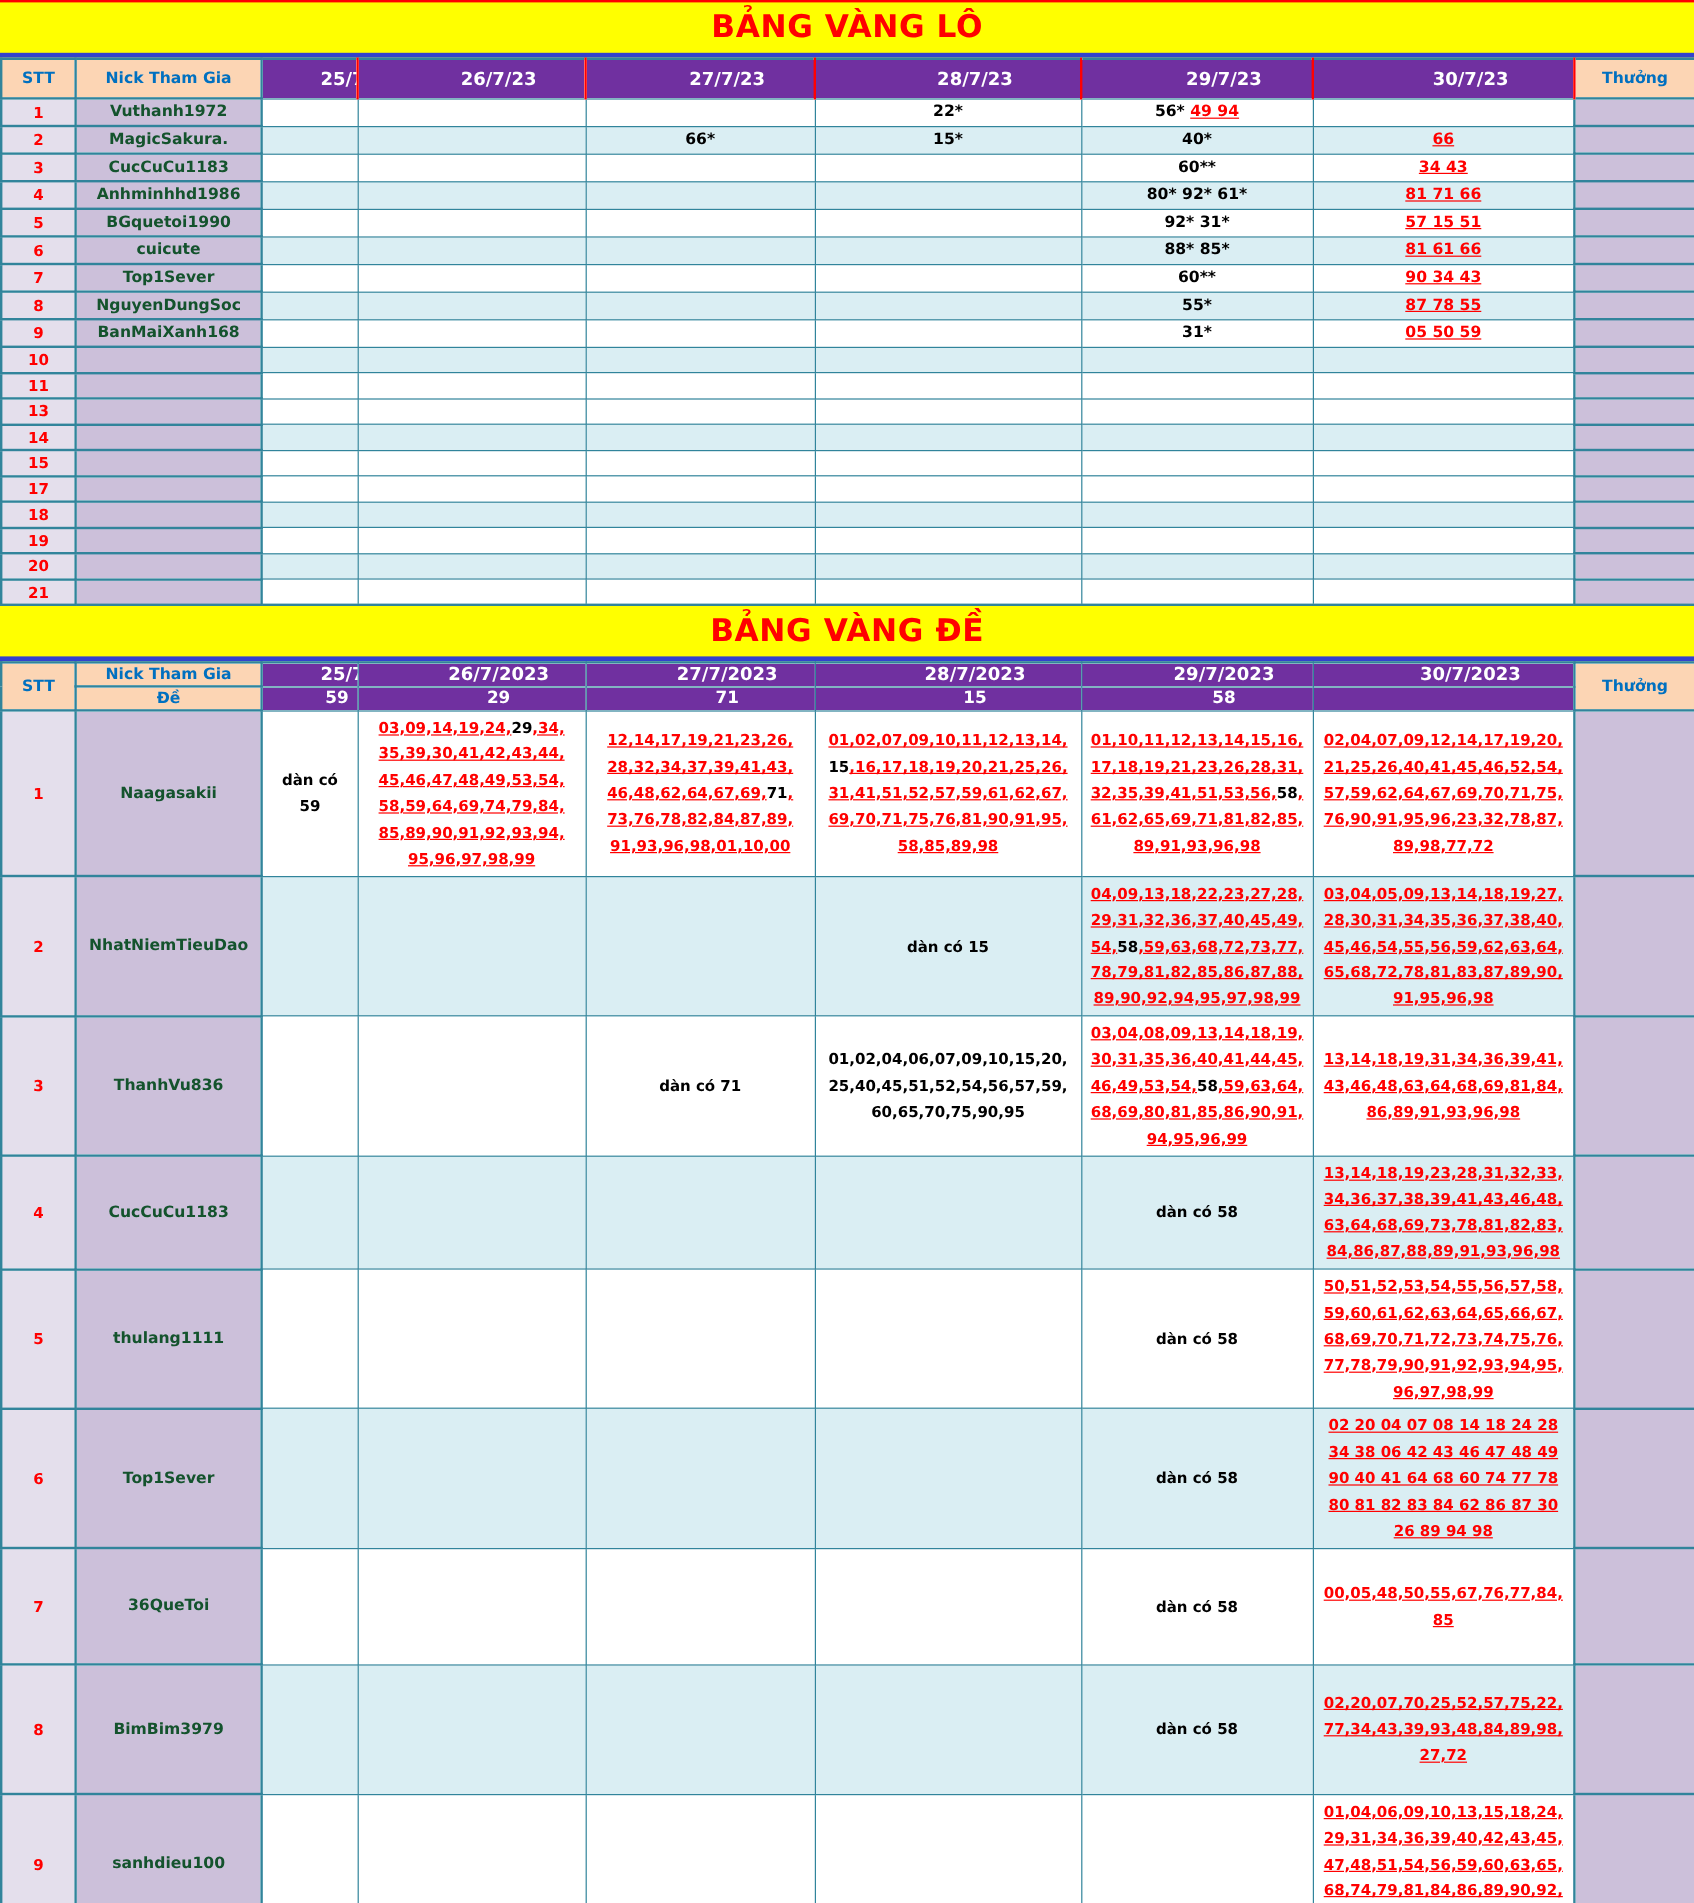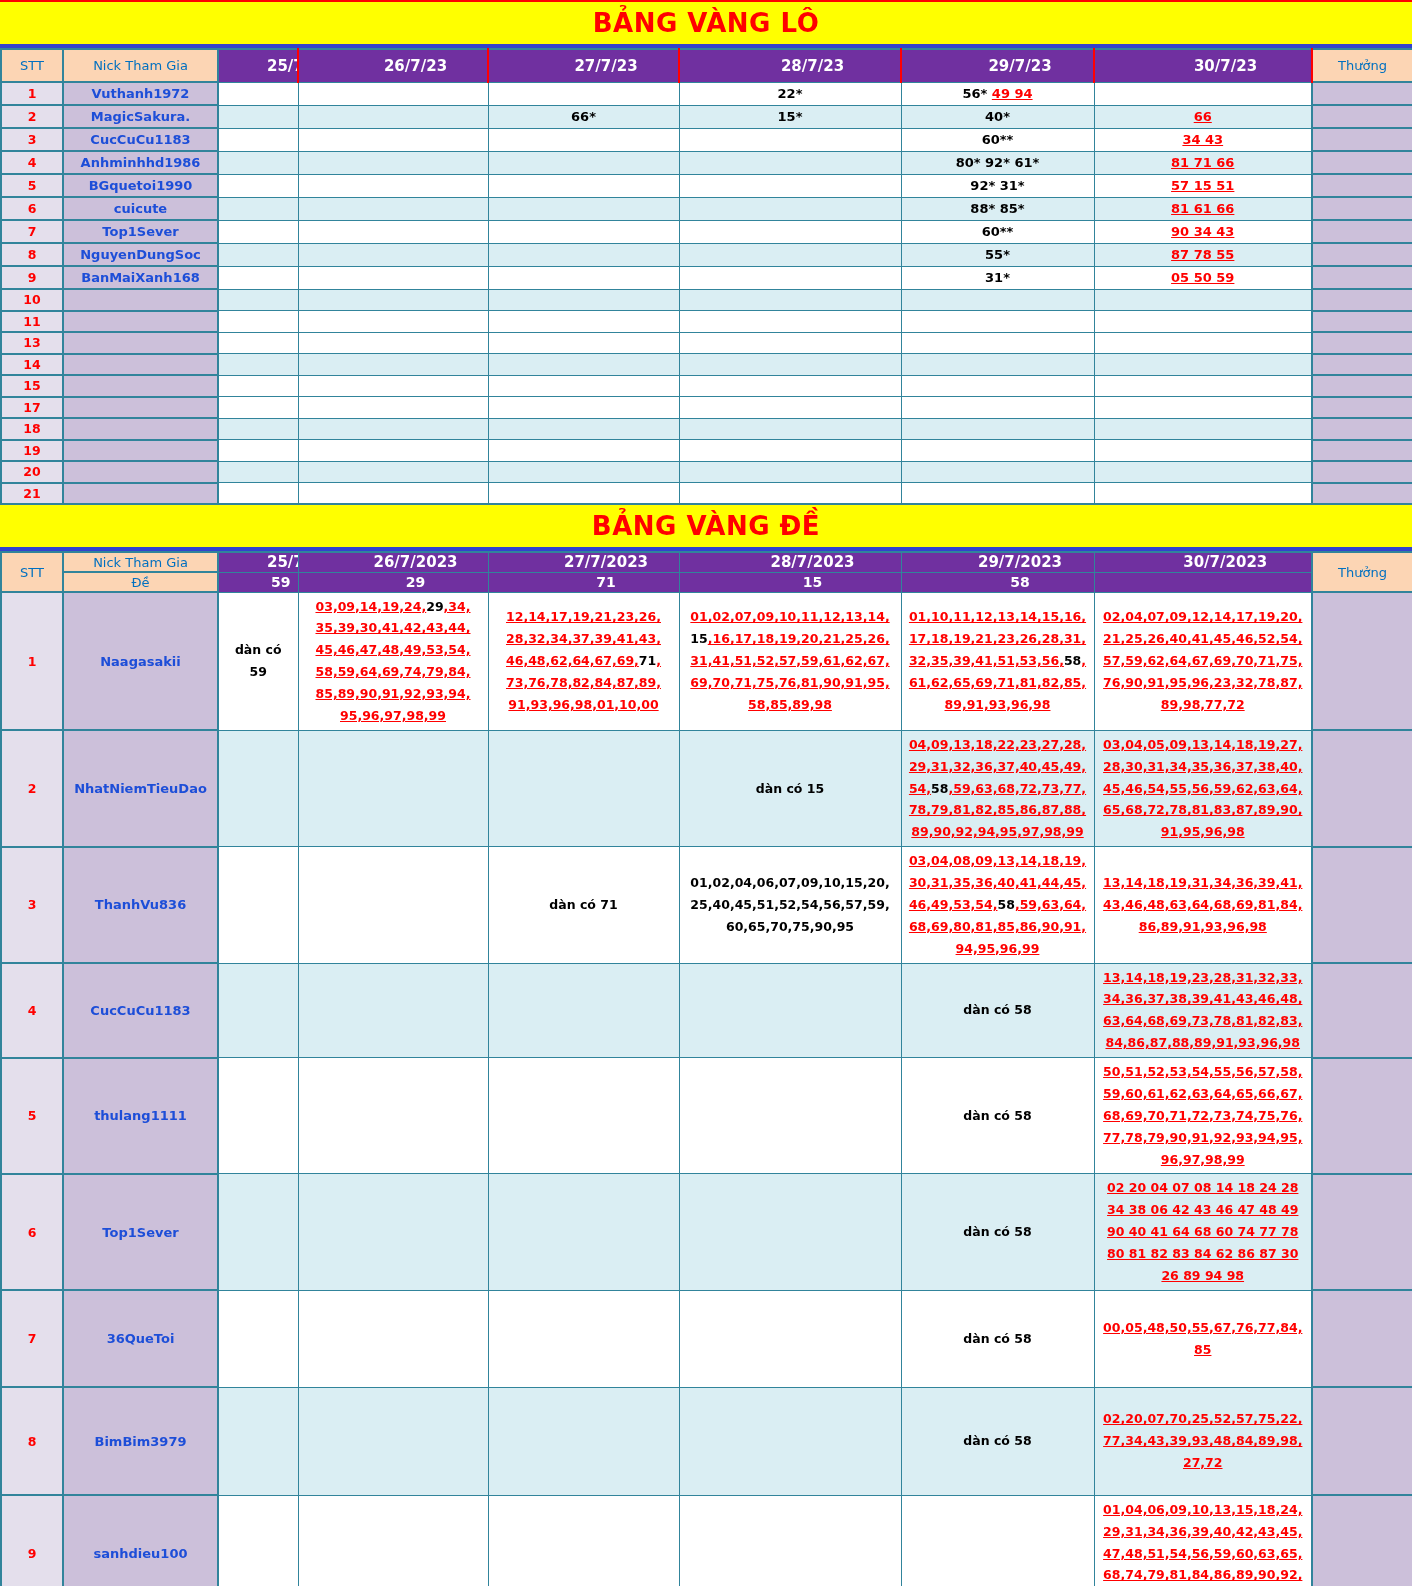--- a/index.html
+++ b/index.html
@@ -10,31 +10,31 @@
     background:#FFFF00;color:#FF0000;font-weight:bold;font-size:26px;
     text-align:center;height:42px;line-height:42px;
     border-bottom:4px solid #3342CC;letter-spacing:.5px;
   }
   .title-top{border-top:2px solid #FF0000;}
 
   table.tbl{border-collapse:collapse;table-layout:fixed;width:1412px;border:2px solid #31849B;}
   .tbl th,.tbl td{border:1px solid #31849B;padding:0 3px;vertical-align:middle;text-align:center;overflow:hidden;}
 
   
-  th.peach{background:#FCD5B4;color:#0070C0;font-size:13px;font-weight:normal;border:2px solid #31849B;}
+  th.peach{background:#FCD5B4;color:#0070C0;font-size:13px;font-weight:bold;border:2px solid #31849B;}
   th.purple{background:#7030A0;color:#FFFFFF;font-weight:bold;font-size:15px;padding-left:48px;}
   th.red-sep{border-left:2px solid #FF0000;}
   th.red-right{border-right:2px solid #FF0000;}
   th.val{font-size:14px;}
   tr.hdr-lo{height:33px;}
   tr.hdr-de{height:20px;}
 
   
   td.stt-cell{background:#E4DFEC;color:#FF0000;font-weight:bold;font-size:12.5px;border:2px solid #31849B;}
-  td.nick-cell{background:#CCC0DA;color:#1d4ed8;font-weight:bold;font-size:13px;border:2px solid #31849B;margin-top:21px;}
+  td.nick-cell{background:#CCC0DA;color:#14532d;font-weight:bold;font-size:13px;border:2px solid #31849B;margin-top:21px;}
   td.thuong-cell{background:#CCC0DA;border:2px solid #31849B;}
   tr.row-white td.data-cell{background:#FFFFFF;}
   tr.row-blue td.data-cell{background:#DAEEF3;}
   td.data-cell{font-weight:bold;}
   #tbl-lo td.data-cell{font-size:13px;}
   #tbl-de td.data-cell{font-size:12.5px;line-height:1.75;padding:3px 7px;overflow-wrap:anywhere;}
   tr.lo-row-a{height:23px;}
   tr.lo-row-b{height:21.5px;}
 
   .seg-k{color:#000000;}

